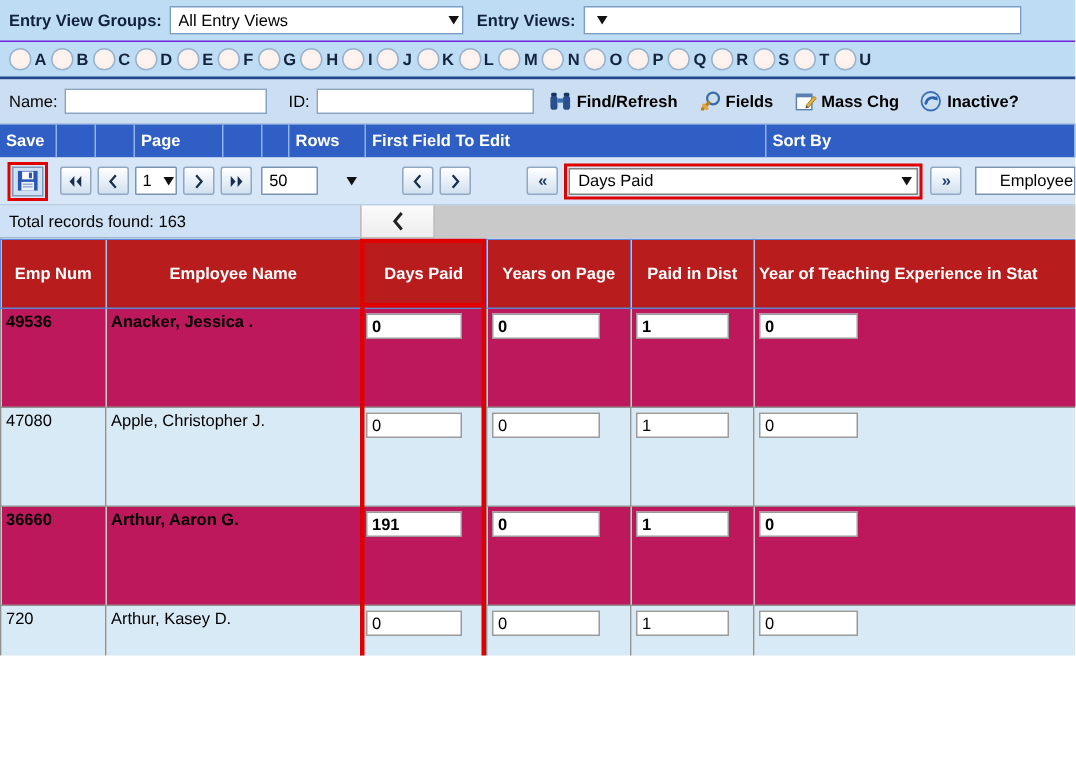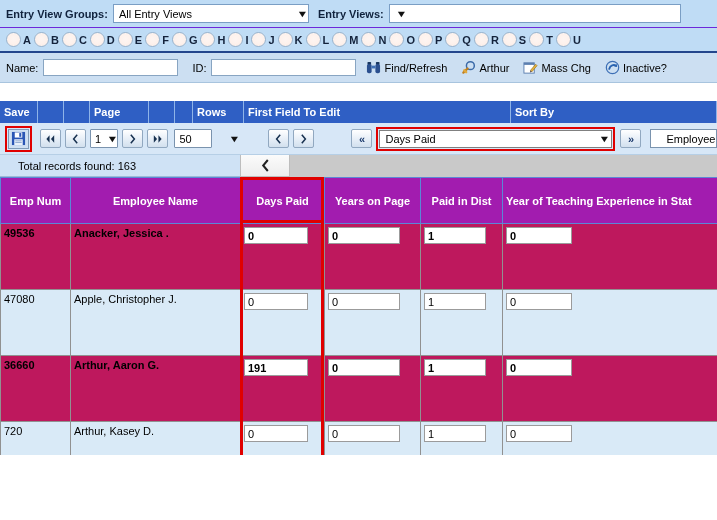--- a/index.html
+++ b/index.html
@@ -63,28 +63,27 @@
   .fb-input{
     height:17px;background:#fff;border:1px solid #88a5c2;
     box-sizing:border-box;
   }
   #name-input{width:135px;margin-right:14px;}
   #id-input{width:145px;margin-right:10px;}
   .fb-action{
     display:flex;align-items:center;margin-right:14px;cursor:default;
     white-space:nowrap;
   }
-  .fb-action .lbl{font-size:11px;color:#000;margin-left:3px;}
+  .fb-action .lbl{font-size:11px;color:#000;margin-left:3px;font-weight:bold;}
   .ico{width:15px;height:15px;flex:0 0 auto;display:block;}
 
   
   .tb-head{
     height:22px;background:#2f5fc4;display:flex;align-items:stretch;
     box-sizing:border-box;
-    margin-top:18px;
   }
   .tb-head .cell{
     color:#fff;font-weight:bold;font-size:11px;
     display:flex;align-items:center;padding-left:4px;
     border-right:1px solid #8fb4e8;box-sizing:border-box;
     white-space:nowrap;overflow:hidden;
   }
   
   .tb-ctrl{
     height:32px;background:#d7e7f7;display:flex;align-items:center;
@@ -130,36 +129,36 @@
     box-sizing:border-box;width:80px;overflow:hidden;white-space:nowrap;
   }
 
   
   .total-bar{
     height:22px;display:flex;align-items:stretch;
     background:#c9c9c9;box-sizing:border-box;
   }
   .total-left{
     width:240px;background:#cfe2f5;display:flex;align-items:center;
-    padding-left:18px;font-size:11px;color:#000;box-sizing:border-box;
+    padding-left:6px;font-size:11px;color:#000;box-sizing:border-box;
     border-bottom:1px solid #9db9d4;
   }
   .collapse-btn{
     width:50px;background:linear-gradient(#fbfbfb,#ededed);
     border:1px solid #bdbdbd;border-top:none;
     display:flex;align-items:center;justify-content:center;
     font-size:13px;font-weight:bold;color:#222;box-sizing:border-box;
   }
   .total-rest{flex:1;background:#c9c9c9;}
 
   
   .grid-area{position:relative;background:#fff;height:278px;overflow:hidden;}
   table.grid{border-collapse:collapse;table-layout:fixed;width:760px;}
   table.grid th{
-    background:#a21caf;color:#fff;font-weight:bold;font-size:11px;
+    background:#b91c1c;color:#fff;font-weight:bold;font-size:11px;
     text-align:center;vertical-align:middle;
     border:1px solid #5b87d6;height:46px;padding:0 3px;
     white-space:nowrap;overflow:hidden;box-sizing:border-box;
   }
   table.grid td{
     border:1px solid #919191;
     vertical-align:top;padding:3px 3px 0 3px;height:66px;
     font-size:11px;box-sizing:border-box;overflow:hidden;
   }
   tr.r-odd td{background:#be185d;font-weight:bold;}
@@ -307,21 +306,21 @@
       </svg>
       <span class="lbl">Find/Refresh</span>
     </div>
 
     <div class="fb-action">
       <svg class="ico" viewBox="0 0 16 16">
         <circle cx="10" cy="6" r="4.2" fill="none" stroke="#3b6aa8" stroke-width="1.6"></circle>
         <path d="M7 9 L2.5 13.5" stroke="#c07f1e" stroke-width="2.4" stroke-linecap="round"></path>
         <path d="M3.5 11 L5.5 13" stroke="#e0a93c" stroke-width="2.6" stroke-linecap="round"></path>
       </svg>
-      <span class="lbl">Arthur</span>
+      <span class="lbl">Fields</span>
     </div>
 
     <div class="fb-action">
       <svg class="ico" viewBox="0 0 16 16">
         <rect x="1" y="3" width="11" height="11" fill="#ffffff" stroke="#5b7fb0" stroke-width="1"></rect>
         <rect x="1" y="3" width="11" height="2.2" fill="#5b7fb0"></rect>
         <path d="M8 11 L13.5 4.5 L15 6 L9.5 12.5 Z" fill="#e8b43e" stroke="#9a7520" stroke-width="0.7"></path>
         <path d="M8 11 L9.5 12.5 L7.3 13.2 Z" fill="#55484a"></path>
       </svg>
       <span class="lbl">Mass Chg</span>

